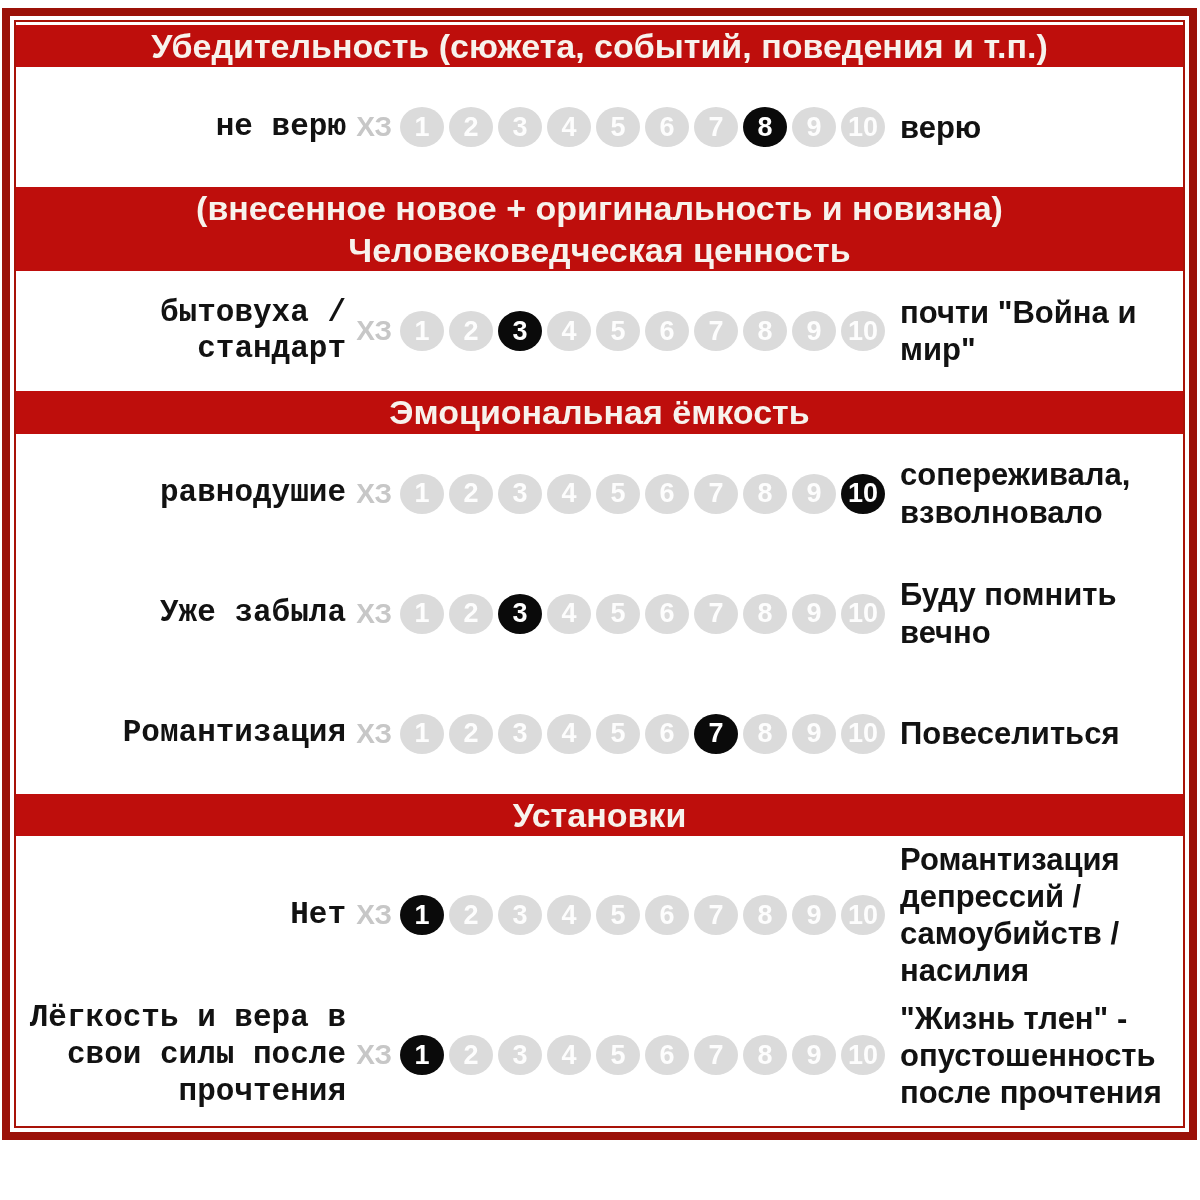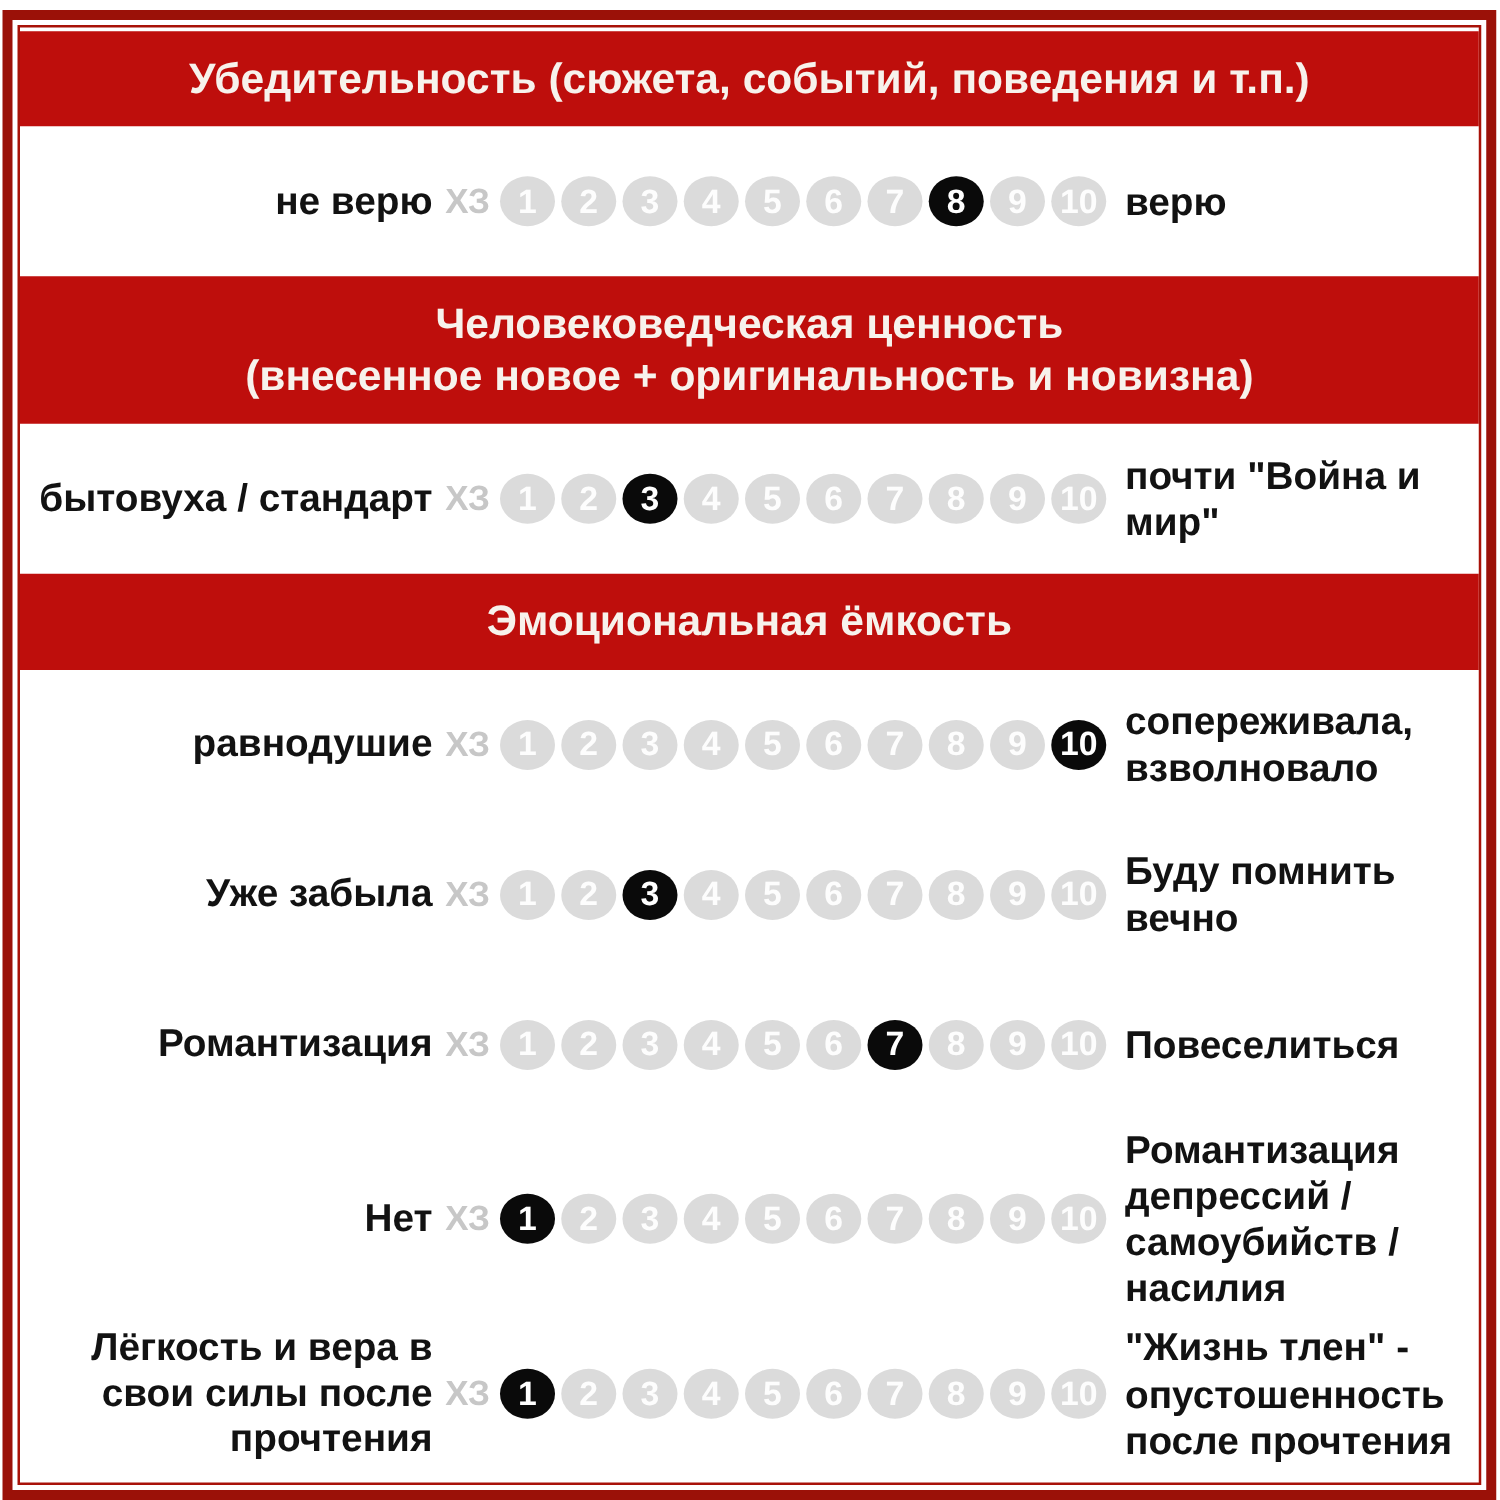--- a/index.html
+++ b/index.html
@@ -32,36 +32,37 @@
     border: 2px solid var(--thin-line);
     background: var(--page-bg);
     padding-bottom: 10px;
   }
   .section-header {
     background: var(--band);
     color: var(--band-text);
     font-size: 34px;
     line-height: 1.24;
     text-align: center;
-    padding: 17px 12px;
+    padding: 0 12px;
   }
   .section:first-child .section-header { margin-top: 3px; }
   .row {
     display: grid;
     grid-template-columns: 330px 38px 492px 1fr;
     column-gap: 8px;
     align-items: center;
     min-height: 120px;
     padding: 5px 0;
   }
   .left-label {
     text-align: right;
     color: var(--label);
     font-size: 31px;
     line-height: 1.18;
+    font-family: Liberation Mono, monospace;
   }
   .na {
     color: var(--na);
     font-size: 28px;
     text-align: right;
     cursor: pointer;
     user-select: none;
   }
   .dots { display: flex; gap: 5px; align-items: center; }
   .dot {
@@ -110,22 +111,22 @@
                 <span class="dot">9</span>
                 <span class="dot">10</span>
               </div>
     <div class="right-label">верю</div>
   </div>
 </div>
   </section>
 
   <section class="section">
     <header class="section-header">
+            <div class="header-line">(внесенное новое + оригинальность и новизна)</div>
             <div class="header-line">Человековедческая ценность</div>
-            <div class="header-line">(внесенное новое + оригинальность и новизна)</div>
           </header>
     <div class="rows">
   <div class="row">
     <div class="left-label">бытовуха / стандарт</div>
     <div class="na">ХЗ</div>
     <div class="dots">
                 <span class="dot">1</span>
                 <span class="dot">2</span>
                 <span class="dot sel">3</span>
                 <span class="dot">4</span>
@@ -196,20 +197,23 @@
                 <span class="dot">8</span>
                 <span class="dot">9</span>
                 <span class="dot">10</span>
               </div>
     <div class="right-label">Повеселиться</div>
   </div>
 </div>
   </section>
 
   <section class="section">
+    <header class="section-header">
+            <div class="header-line">Установки</div>
+          </header>
     <div class="rows">
   <div class="row">
     <div class="left-label">Нет</div>
     <div class="na">ХЗ</div>
     <div class="dots">
                 <span class="dot sel">1</span>
                 <span class="dot">2</span>
                 <span class="dot">3</span>
                 <span class="dot">4</span>
                 <span class="dot">5</span>

